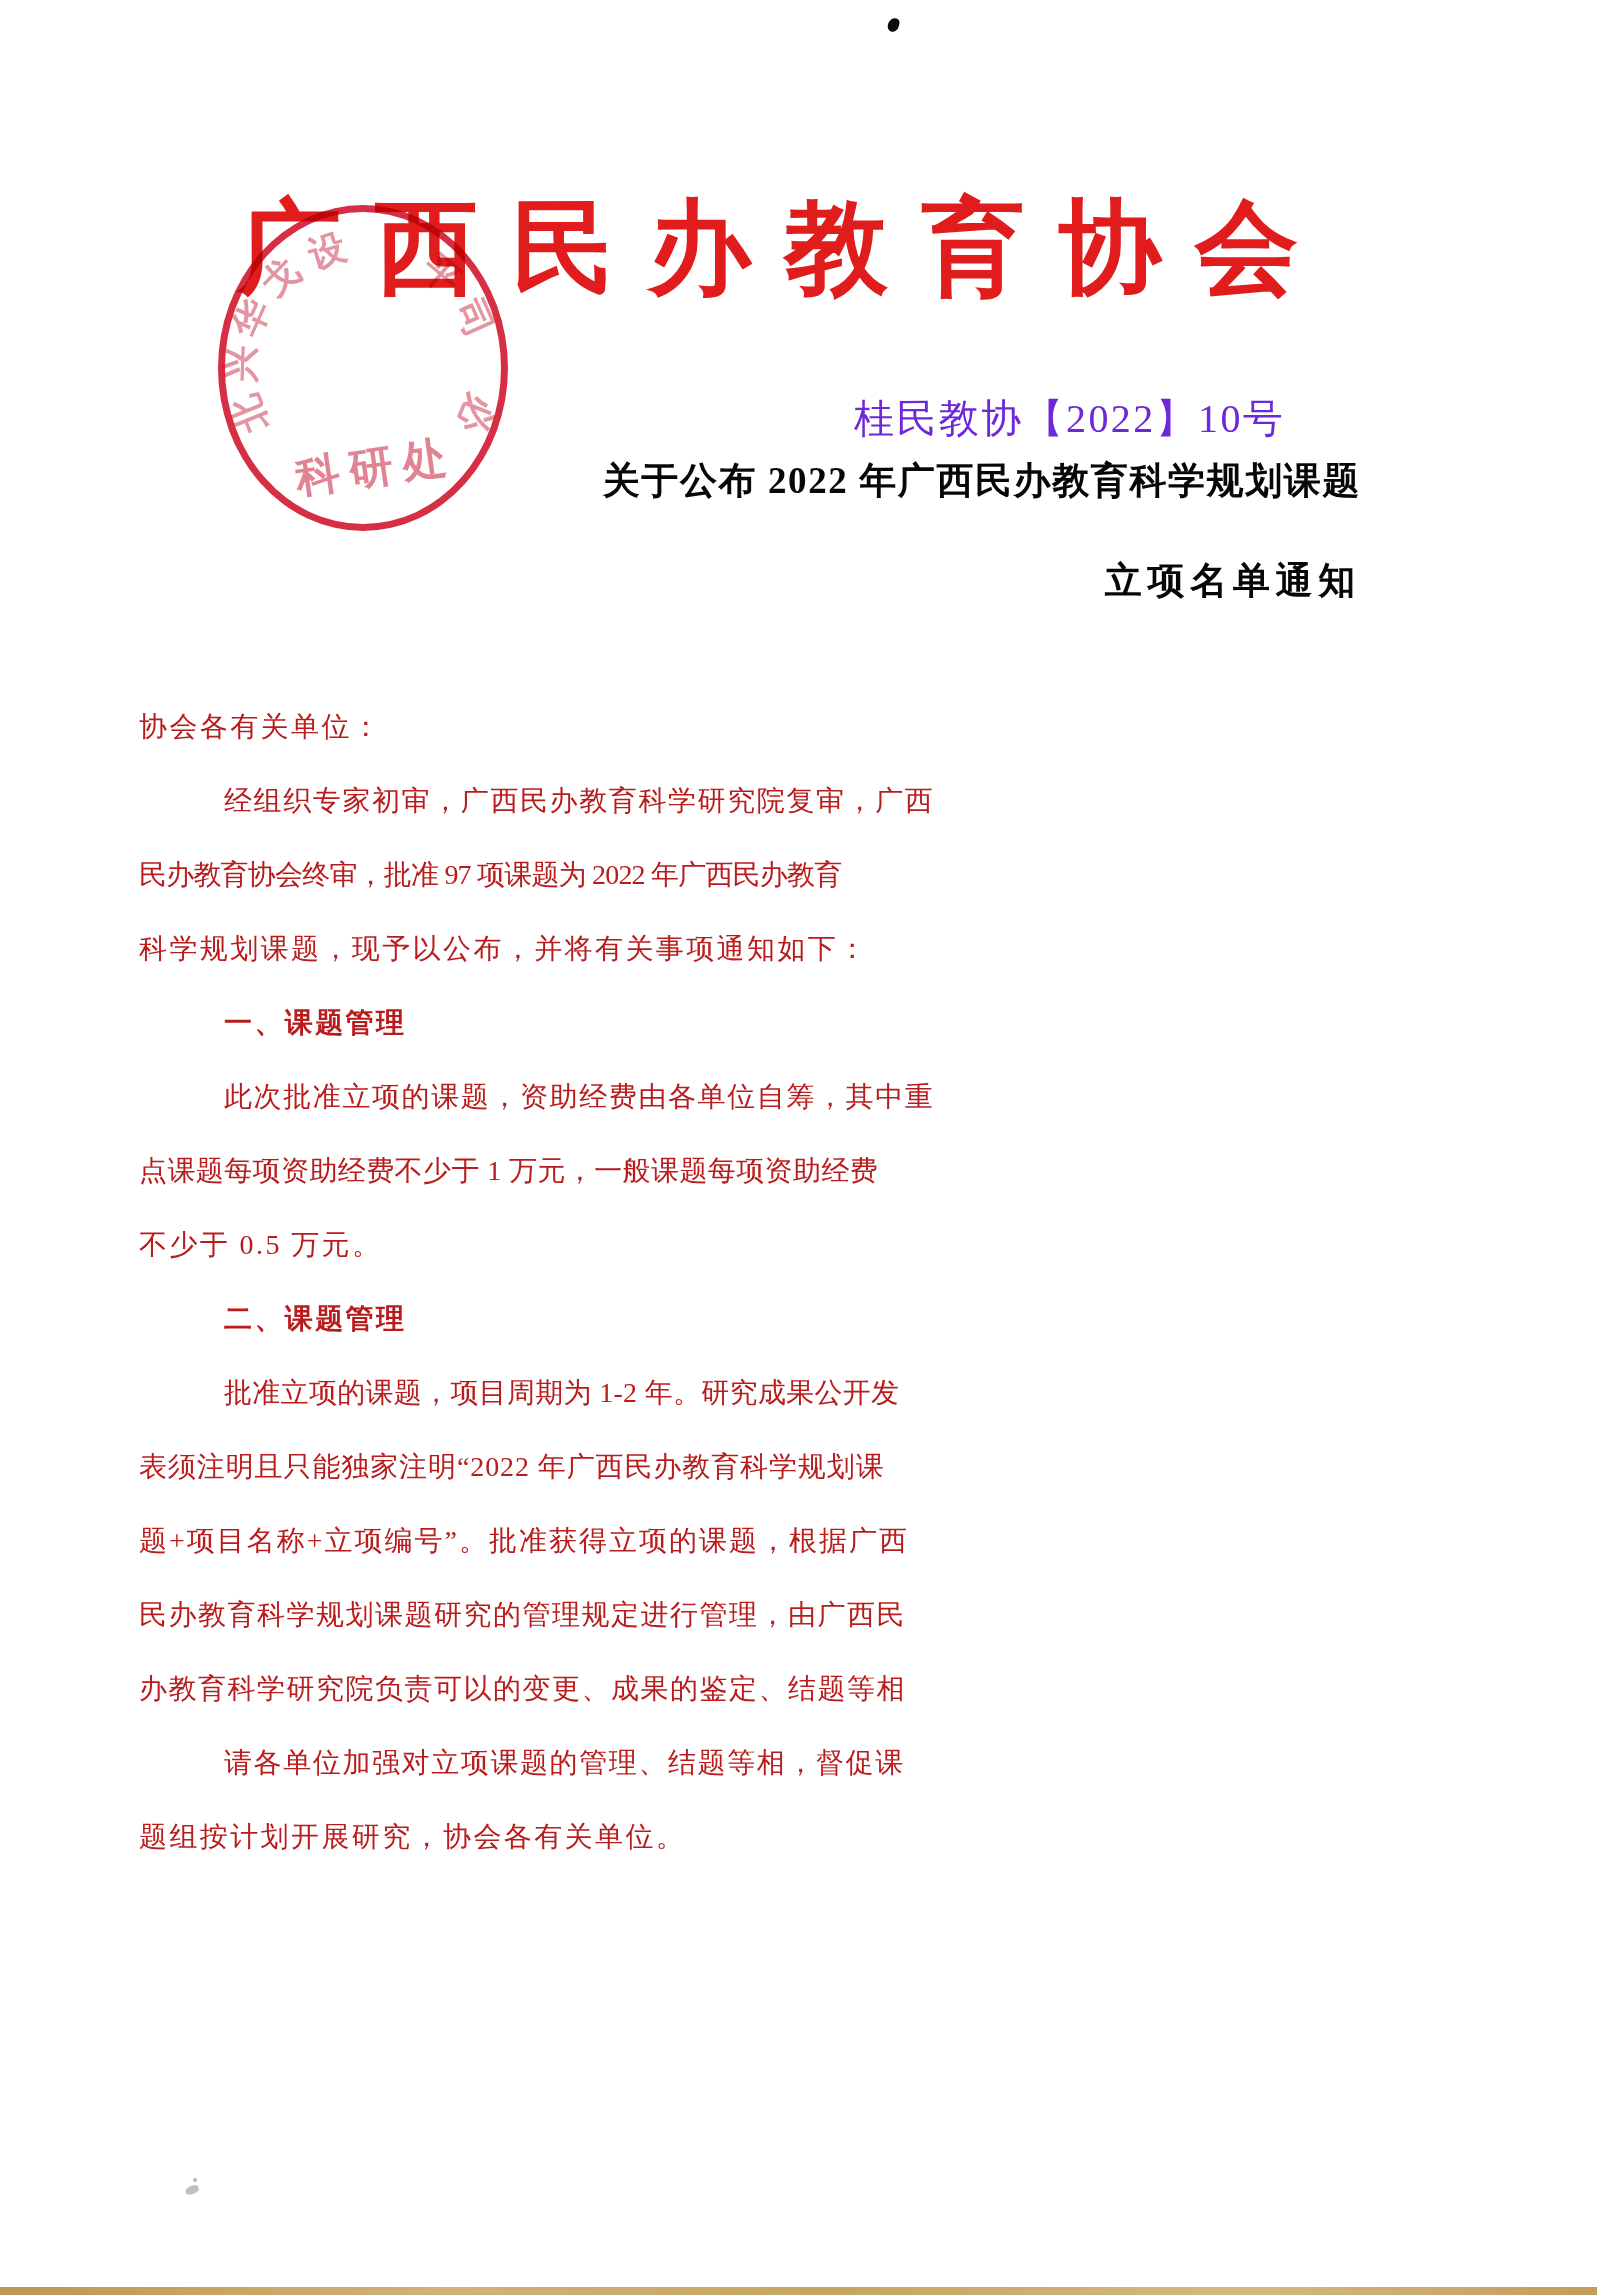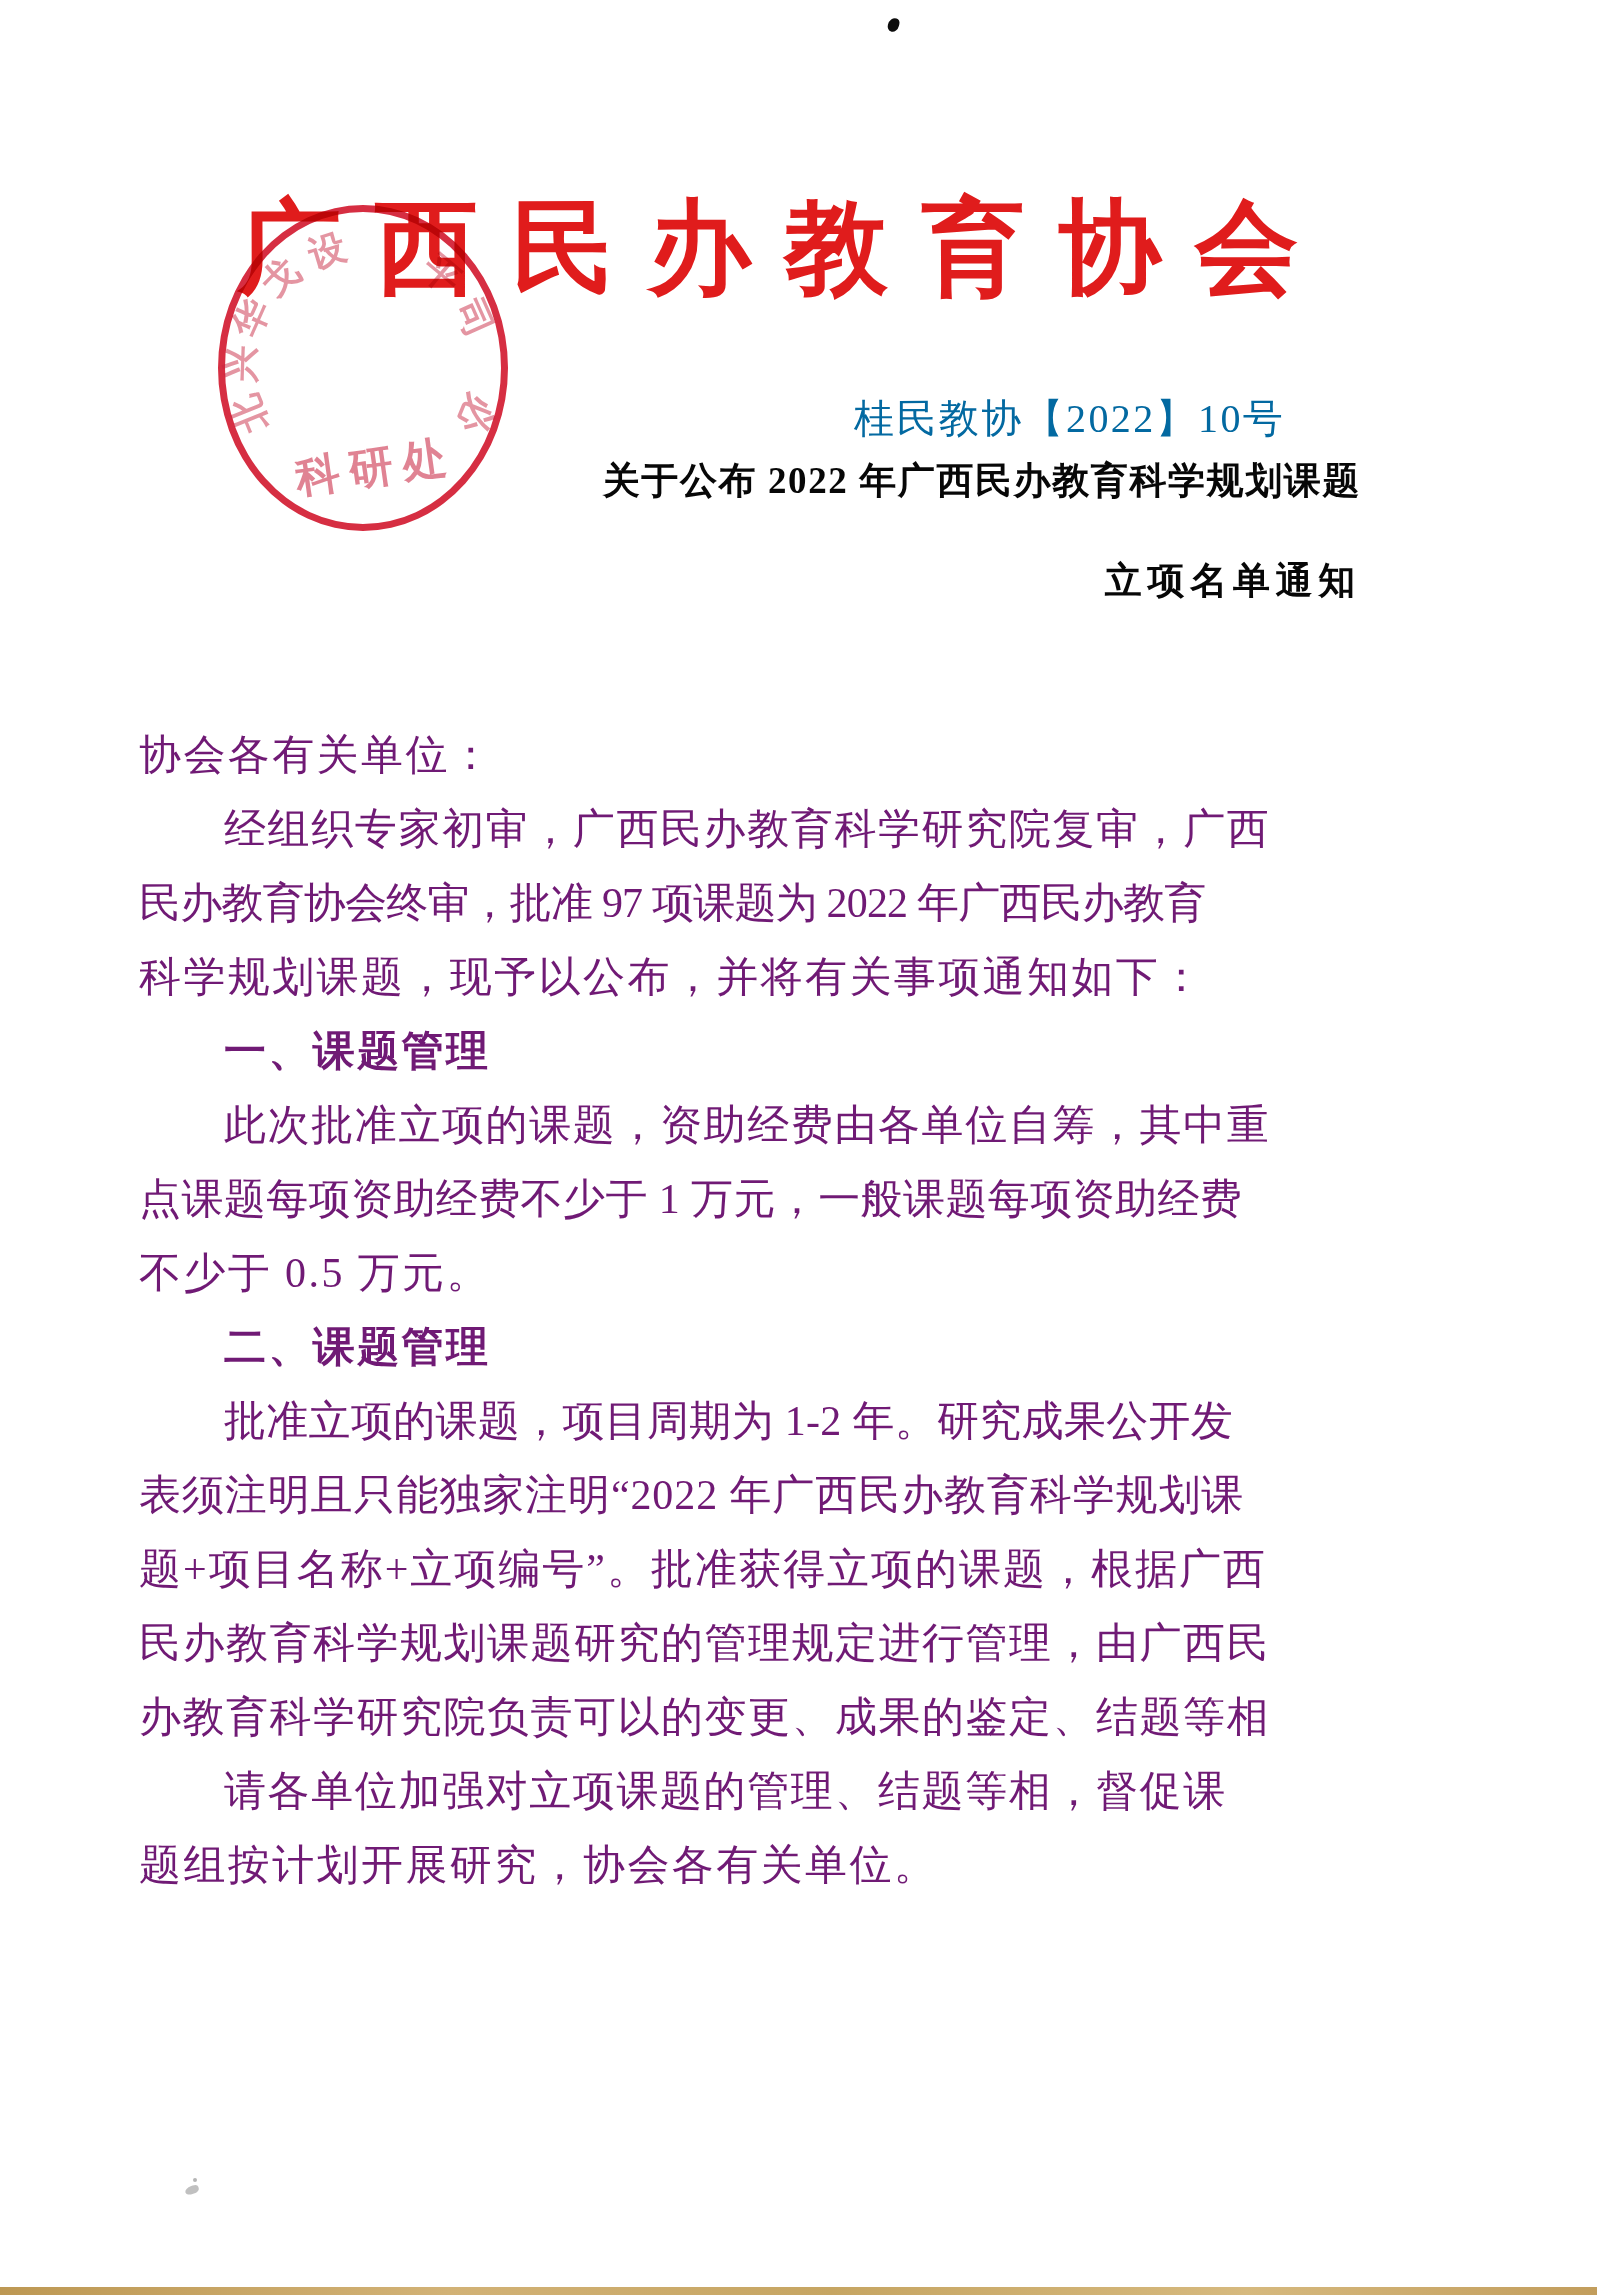--- a/index.html
+++ b/index.html
@@ -5,32 +5,32 @@
   html,body{margin:0;padding:0;background:#fff;}
   .page{position:relative;width:1598px;height:2295px;background:#ffffff;overflow:hidden;
         font-family:"Liberation Serif","DejaVu Serif",serif;}
 
   
   .letterhead{position:absolute;left:238px;top:194px;width:1060px;height:114px;
               display:flex;justify-content:space-between;align-items:flex-start;
               font-size:103px;line-height:1.05;font-weight:bold;}
 
   
-  .doc-number{position:absolute;left:854px;top:391px;font-size:40px;color:#0369a1;
+  .doc-number{position:absolute;left:854px;top:391px;font-size:40px;color:#6d28d9;
               letter-spacing:2.4px;white-space:nowrap;}
 
   
   .title{position:absolute;left:114px;width:1247px;text-align:right;
          font-size:37px;font-weight:bold;color:#070707;white-space:nowrap;}
   .t1{top:456px;letter-spacing:1.6px;}
   .t2{top:556px;letter-spacing:5.7px;}
 
   
-  .body{position:absolute;left:139px;top:718px;width:1141px;
-        font-size:42px;color:#701a75;}
+  .body{position:absolute;left:139px;top:690px;width:1141px;
+        font-size:28px;color:#b91c1c;}
   .line{height:74px;line-height:74px;white-space:nowrap;}
   .line.bold{font-weight:bold;font-family:"Liberation Sans","DejaVu Sans",sans-serif;}
   .line.indent{text-indent:85px;}
 
   
   .stamp{position:absolute;left:218px;top:205px;width:290px;height:326px;
          mix-blend-mode:multiply;pointer-events:none;}
   .stamp-ring{position:absolute;inset:0;border:7.3px solid rgba(214,46,66,.85);border-radius:50%;}
   .ring-ch{position:absolute;left:50%;top:50%;width:42px;height:42px;margin:-21px 0 0 -21px;
            text-align:center;line-height:42px;font-size:37px;font-weight:bold;

